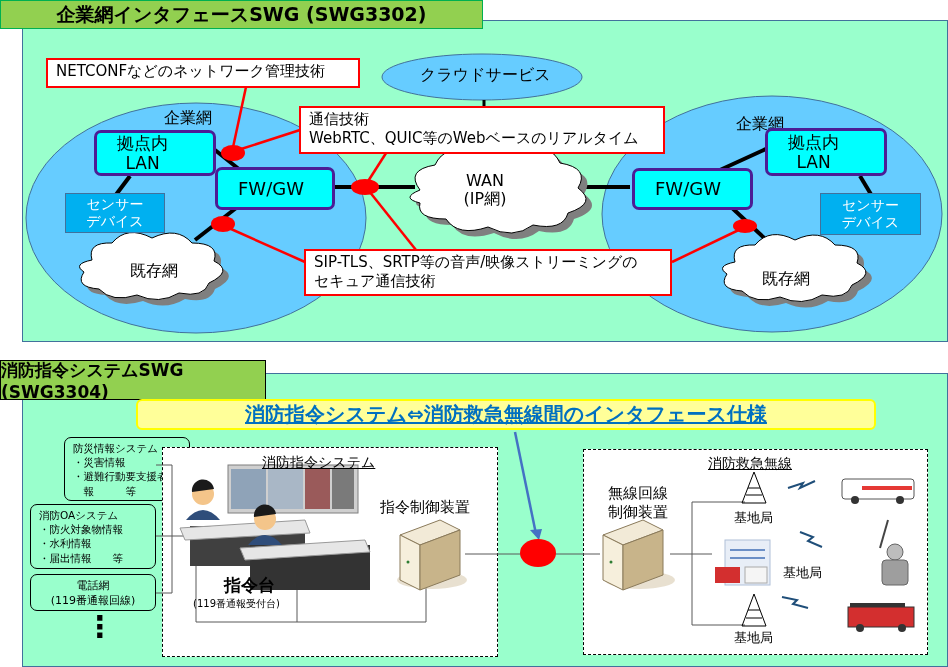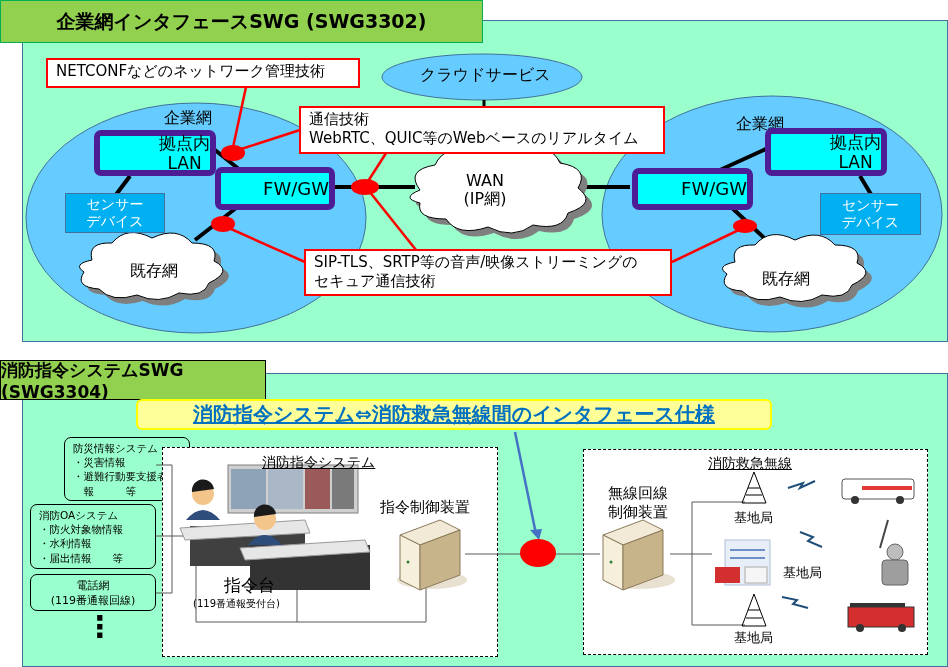--- a/index.html
+++ b/index.html
@@ -5,39 +5,39 @@
   html, body { margin:0; padding:0; background:#ffffff; }
   body { width:948px; height:667px; position:relative; overflow:hidden;
          font-family:"DejaVu Sans","Liberation Sans",sans-serif; color:#000; }
   .panel { position:absolute; background:#99ffcc; border:1px solid #41719c; box-sizing:border-box; }
   .section-title { position:absolute; background:#92d050; box-sizing:border-box;
                    font-weight:bold; font-size:19px; display:flex; align-items:center; justify-content:center; }
   svg { position:absolute; left:0; top:0; }
   .lbl { position:absolute; white-space:nowrap; line-height:1.15; }
   .callout { position:absolute; background:#fff; border:2px solid #ff0000; box-sizing:border-box;
              font-size:15px; padding:2px 8px; line-height:1.25; }
-  .cyanbox { position:absolute; background:#00ffff; border:6px solid #4c1d95; border-radius:7px;
-             box-sizing:border-box; display:flex; align-items:center; justify-content:flex-end;
+  .cyanbox { position:absolute; background:#00ffff; border:3px solid #4c1d95; border-radius:7px;
+             box-sizing:border-box; display:flex; align-items:center; justify-content:flex-start;
              text-align:center; font-size:17px; line-height:1.2;padding-left:20px; }
   .sensor { position:absolute; background:#00b0f0; border:1px solid #41719c; box-sizing:border-box;
             color:#fff; font-size:14px; display:flex; align-items:center; justify-content:center;
             text-align:center; line-height:1.25; }
   .srcbox { position:absolute; border:1.5px solid #000; border-radius:7px; box-sizing:border-box;
             font-size:10.5px; line-height:1.35; padding:3px 8px; background:#99ffcc; }
   .dashed { position:absolute; border:1.5px dashed #000; box-sizing:border-box; background:#fff; }
   .underline { text-decoration:underline; }
   .banner { position:absolute; background:#ffff99; border:2px solid #ffff00; border-radius:6px;
             box-sizing:border-box; display:flex; align-items:center; justify-content:center;
             color:#0070c0; font-weight:bold; font-size:20px; text-decoration:underline; }
 </style>
 </head>
 <body>
 
 <div class="panel" style="left:22px;top:20px;width:926px;height:322px;"></div>
-<div class="section-title" style="left:0;top:0;width:483px;height:43px;border:1.5px solid #00b050;">
+<div class="section-title" style="left:0;top:0;width:483px;height:29px;border:1.5px solid #00b050;">
   <span>企業網インタフェースSWG (SWG3302)</span>
 </div>
 
 <svg width="948" height="345">
 
   <ellipse cx="196" cy="218" rx="170" ry="115" fill="#66ccff" stroke="#41719c" stroke-width="1"></ellipse>
 
   <ellipse cx="772" cy="214" rx="170" ry="118" fill="#66ccff" stroke="#41719c" stroke-width="1"></ellipse>
 
   <ellipse cx="482" cy="77" rx="100" ry="23" fill="#66ccff" stroke="#41719c" stroke-width="1"></ellipse>
@@ -137,21 +137,21 @@
 <div class="callout" style="left:304px;top:249px;width:368px;height:47px;">
   <div>SIP-TLS、SRTP等の音声/映像ストリーミングの</div>
   <div>セキュア通信技術</div>
 </div>
 
 <div class="panel" style="left:22px;top:373px;width:926px;height:294px;"></div>
 <div class="section-title" style="left:0;top:360px;width:266px;height:40px;border:1.5px solid #000;font-size:17px;">
   <span>消防指令システムSWG (SWG3304)</span>
 </div>
 
-<div class="banner" style="left:136px;top:399px;width:636px;height:31px;">
+<div class="banner" style="left:136px;top:399px;width:740px;height:31px;">
   <span>消防指令システム⇔消防救急無線間のインタフェース仕様</span>
 </div>
 
 <div class="srcbox" style="left:30px;top:437px;width:126px;height:64px;margin-left:34px;">
   <div>防災情報システム</div>
   <div>・災害情報</div>
   <div>・避難行動要支援者情</div>
   <div>　報　　　等</div>
 </div>
 <div class="srcbox" style="left:30px;top:504px;width:126px;height:65px;">
@@ -266,21 +266,21 @@
   <g>
     <rect x="848" y="607" width="66" height="20" fill="#d32f2f" stroke="#333"></rect>
     <rect x="850" y="603" width="55" height="4" fill="#333"></rect>
     <circle cx="860" cy="628" r="4" fill="#333"></circle>
       <circle cx="902" cy="628" r="4" fill="#333"></circle>
   </g>
 </svg>
 
 <div class="lbl underline" style="left:262px;top:454px;font-size:14px;">消防指令システム</div>
 <div class="lbl" style="left:380px;top:499px;font-size:15px;">指令制御装置</div>
-<div class="lbl" style="left:224px;top:576px;font-size:17px;">指令台</div>
+<div class="lbl" style="left:224px;top:576px;font-size:17px;font-weight:bold;">指令台</div>
 <div class="lbl" style="left:193px;top:598px;font-size:10px;">(119番通報受付台)</div>
 
 <div class="lbl underline" style="left:708px;top:455px;font-size:14px;">消防救急無線</div>
 <div class="lbl" style="left:608px;top:484px;font-size:15px;line-height:1.25;">
   <div>無線回線</div>
   <div>制御装置</div>
 </div>
 <div class="lbl" style="left:734px;top:511px;font-size:13px;">基地局</div>
 <div class="lbl" style="left:783px;top:566px;font-size:13px;">基地局</div>
 <div class="lbl" style="left:734px;top:631px;font-size:13px;">基地局</div>

